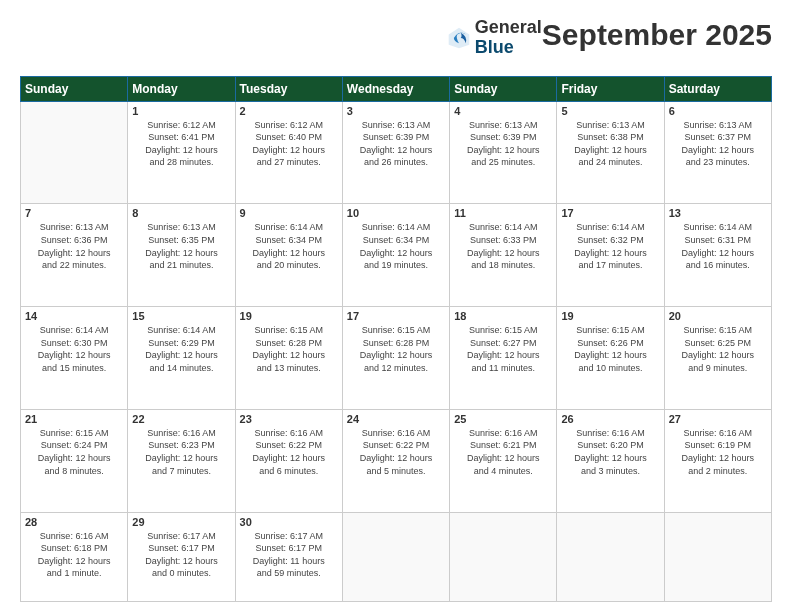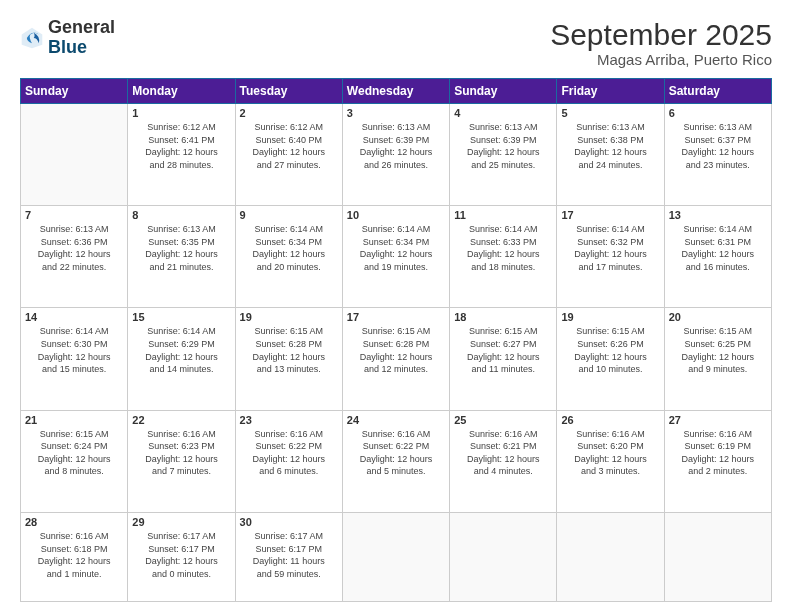--- a/index.html
+++ b/index.html
@@ -12,23 +12,23 @@
     }
     .page {
       width: 792px;
       height: 612px;
       padding: 18px 20px 10px 20px;
       display: flex;
       flex-direction: column;
     }
     .header {
       display: flex;
-      justify-content: space-between;
+      justify-content: flex-end;
       align-items: flex-start;
-      margin-bottom: 10px;
+      margin-bottom: 18px;
     }
     .logo {
       display: flex;
       align-items: center;
       gap: 4px;
     }
     .logo-text {
       font-size: 18px;
       font-weight: bold;
       line-height: 1.1;
@@ -37,38 +37,38 @@
     .logo-blue { color: #0c4a6e; }
     .logo-icon {
       width: 24px;
       height: 24px;
     }
     .title-block {
       text-align: right;
     }
     .title-block h1 {
       font-size: 30px;
-      font-weight: normal;
+      font-weight: bold;
       color: #333;
       line-height: 1.1;
     }
     .title-block h2 {
       font-size: 15px;
       font-weight: normal;
       color: #555;
     }
     .calendar {
       flex: 1;
       border: 1px solid #ccc;
       border-collapse: collapse;
       width: 100%;
       table-layout: fixed;
     }
     .calendar th {
-      background: #4c1d95;
+      background: #14532d;
       color: #fff;
       font-size: 12px;
       font-weight: bold;
       padding: 5px 4px;
       text-align: left;
       border: 1px solid #1a6aa0;
     }
     .calendar td {
       border: 1px solid #ccc;
       vertical-align: top;
@@ -110,21 +110,20 @@
       </svg>
       <div>
         <div class="logo-text">
           <span class="logo-general">General</span><br>
           <span class="logo-blue">Blue</span>
         </div>
       </div>
     </div>
     <div class="title-block">
       <h1>September 2025</h1>
-      <h2>Magas Arriba, Puerto Rico</h2>
     </div>
   </div>
 
   <table class="calendar">
     <thead>
       <tr>
       <th>Sunday</th>
           <th>Monday</th>
           <th>Tuesday</th>
           <th>Wednesday</th>

